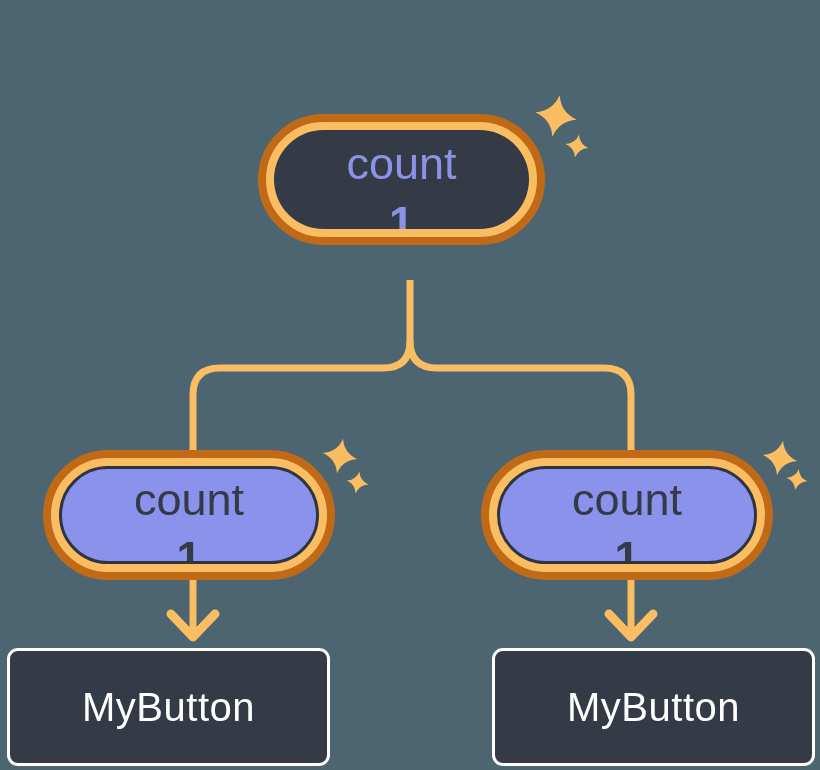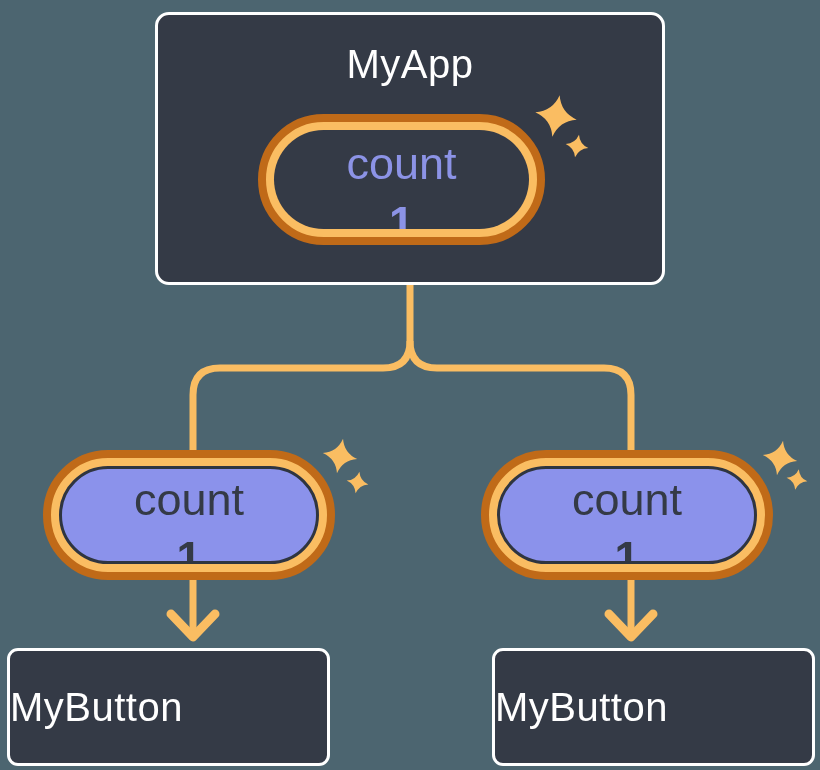--- a/index.html
+++ b/index.html
@@ -65,21 +65,21 @@
     font-size: 40px;
     font-weight: 500;
     letter-spacing: 0.5px;
   }
   .child-node {
     top: 648px;
     width: 323px; height: 118px;
     border-radius: 11px;
     display: flex;
     align-items: center;
-    justify-content: flex-start;
+    justify-content: center;
     font-size: 40px;
     font-weight: 500;
     letter-spacing: 0.5px;
   }
   .child-node.left  { left: 7px; }
   .child-node.right { left: 492px; }
 
   .pill {
     position: absolute;
     z-index: 2;
@@ -142,23 +142,20 @@
 
   <svg class="layer layer-connectors" viewBox="0 0 820 770">
     <path class="connector-path" d="M410 280 L410 341 Q410 368 383 368 L220 368 Q193 368 193 395 L193 456"></path>
     <path class="connector-path" d="M410 341 Q410 368 437 368 L604 368 Q631 368 631 395 L631 456"></path>
     <path class="connector-path" d="M193 574 L193 633"></path>
     <path class="arrow-head" d="M171 614 L193 637 L215 614"></path>
     <path class="connector-path" d="M631 574 L631 633"></path>
     <path class="arrow-head" d="M609 614 L631 637 L653 614"></path>
   </svg>
 
-  <div class="node parent-node">
-    <div class="parent-title">MyApp</div>
-  </div>
 
   <div class="pill state-pill">
     <div class="pill-core">
       <div class="pill-label">count</div>
       <div class="pill-divider"></div>
       <div class="pill-value">1</div>
     </div>
   </div>
 
   <div class="pill prop-pill left">

